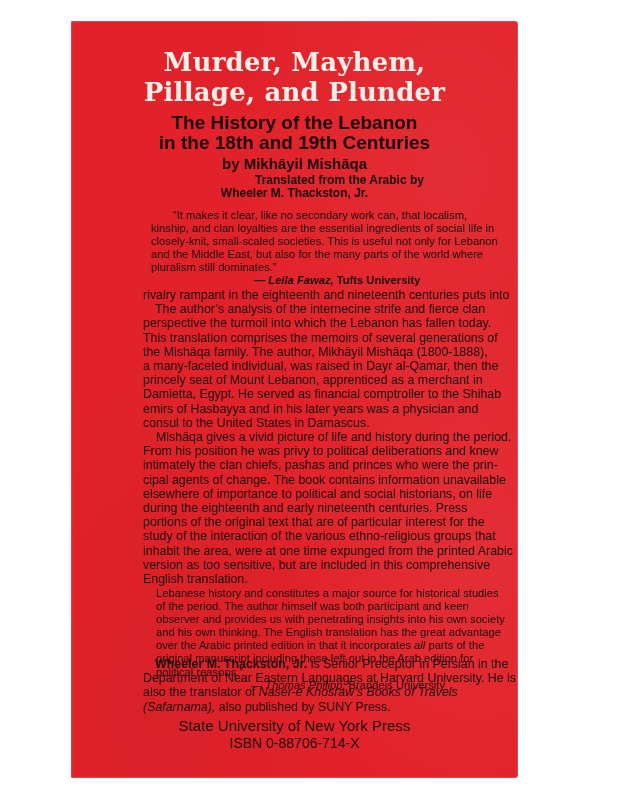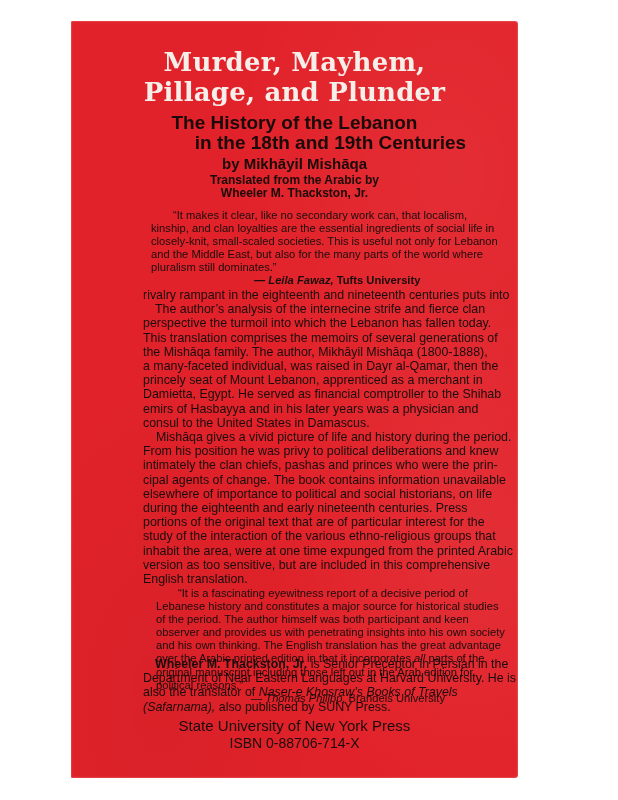--- a/index.html
+++ b/index.html
@@ -37,23 +37,23 @@
   .t1 { top: 26px; }
   .t2 { top: 56px; }
   .sub {
     position: absolute; left: 0; width: 100%;
     text-align: center;
     font-family: "Liberation Sans", sans-serif;
     font-weight: bold;
     color: #1a0a0a;
   }
   .s1 { top: 92px; font-size: 19px; line-height: 20px; }
-  .s2 { top: 112px; font-size: 19px; line-height: 20px; padding-left: 36px; }
+  .s2 { top: 112px; font-size: 19px; line-height: 20px; }
   .s3 { top: 134px; font-size: 15px; line-height: 18px; }
-  .s4 { top: 152px; font-size: 12px; line-height: 14px; }
+  .s4 { top: 152px; font-size: 12px; line-height: 14px; margin-left: 45px; }
   .s5 { top: 165px; font-size: 12px; line-height: 14px; }
 
   .body-text {
     position: absolute;
     left: 72px; width: 420px;
     font-size: 12.4px;
     line-height: 14.2px;
     color: #1a0c0c;
   }
   .quote {
@@ -114,21 +114,20 @@
     <span class="line">elsewhere of importance to political and social historians, on life</span>
     <span class="line">during the eighteenth and early nineteenth centuries. Press</span>
     <span class="line">portions of the original text that are of particular interest for the</span>
     <span class="line">study of the interaction of the various ethno-religious groups that</span>
     <span class="line">inhabit the area, were at one time expunged from the printed Arabic</span>
     <span class="line">version as too sensitive, but are included in this comprehensive</span>
     <span class="line">English translation.</span>
   </div>
 
   <div class="body-text quote" style="top:566px; left:85px;">
-    <span class="line indq">“It is a fascinating eyewitness report of a decisive period of</span>
     <span class="line">Lebanese history and constitutes a major source for historical studies</span>
     <span class="line">of the period. The author himself was both participant and keen</span>
     <span class="line">observer and provides us with penetrating insights into his own society</span>
     <span class="line">and his own thinking. The English translation has the great advantage</span>
     <span class="line"><span>over the Arabic printed edition in that it incorporates </span><em>all</em><span> parts of the</span></span>
     <span class="line">original manuscript including those left out in the Arab edition for</span>
     <span class="line">political reasons.”</span>
     <span class="attrib" style="padding-left:95px;"><em>— Thomas Philipp,</em><span> Brandeis University</span></span>
   </div>
 

